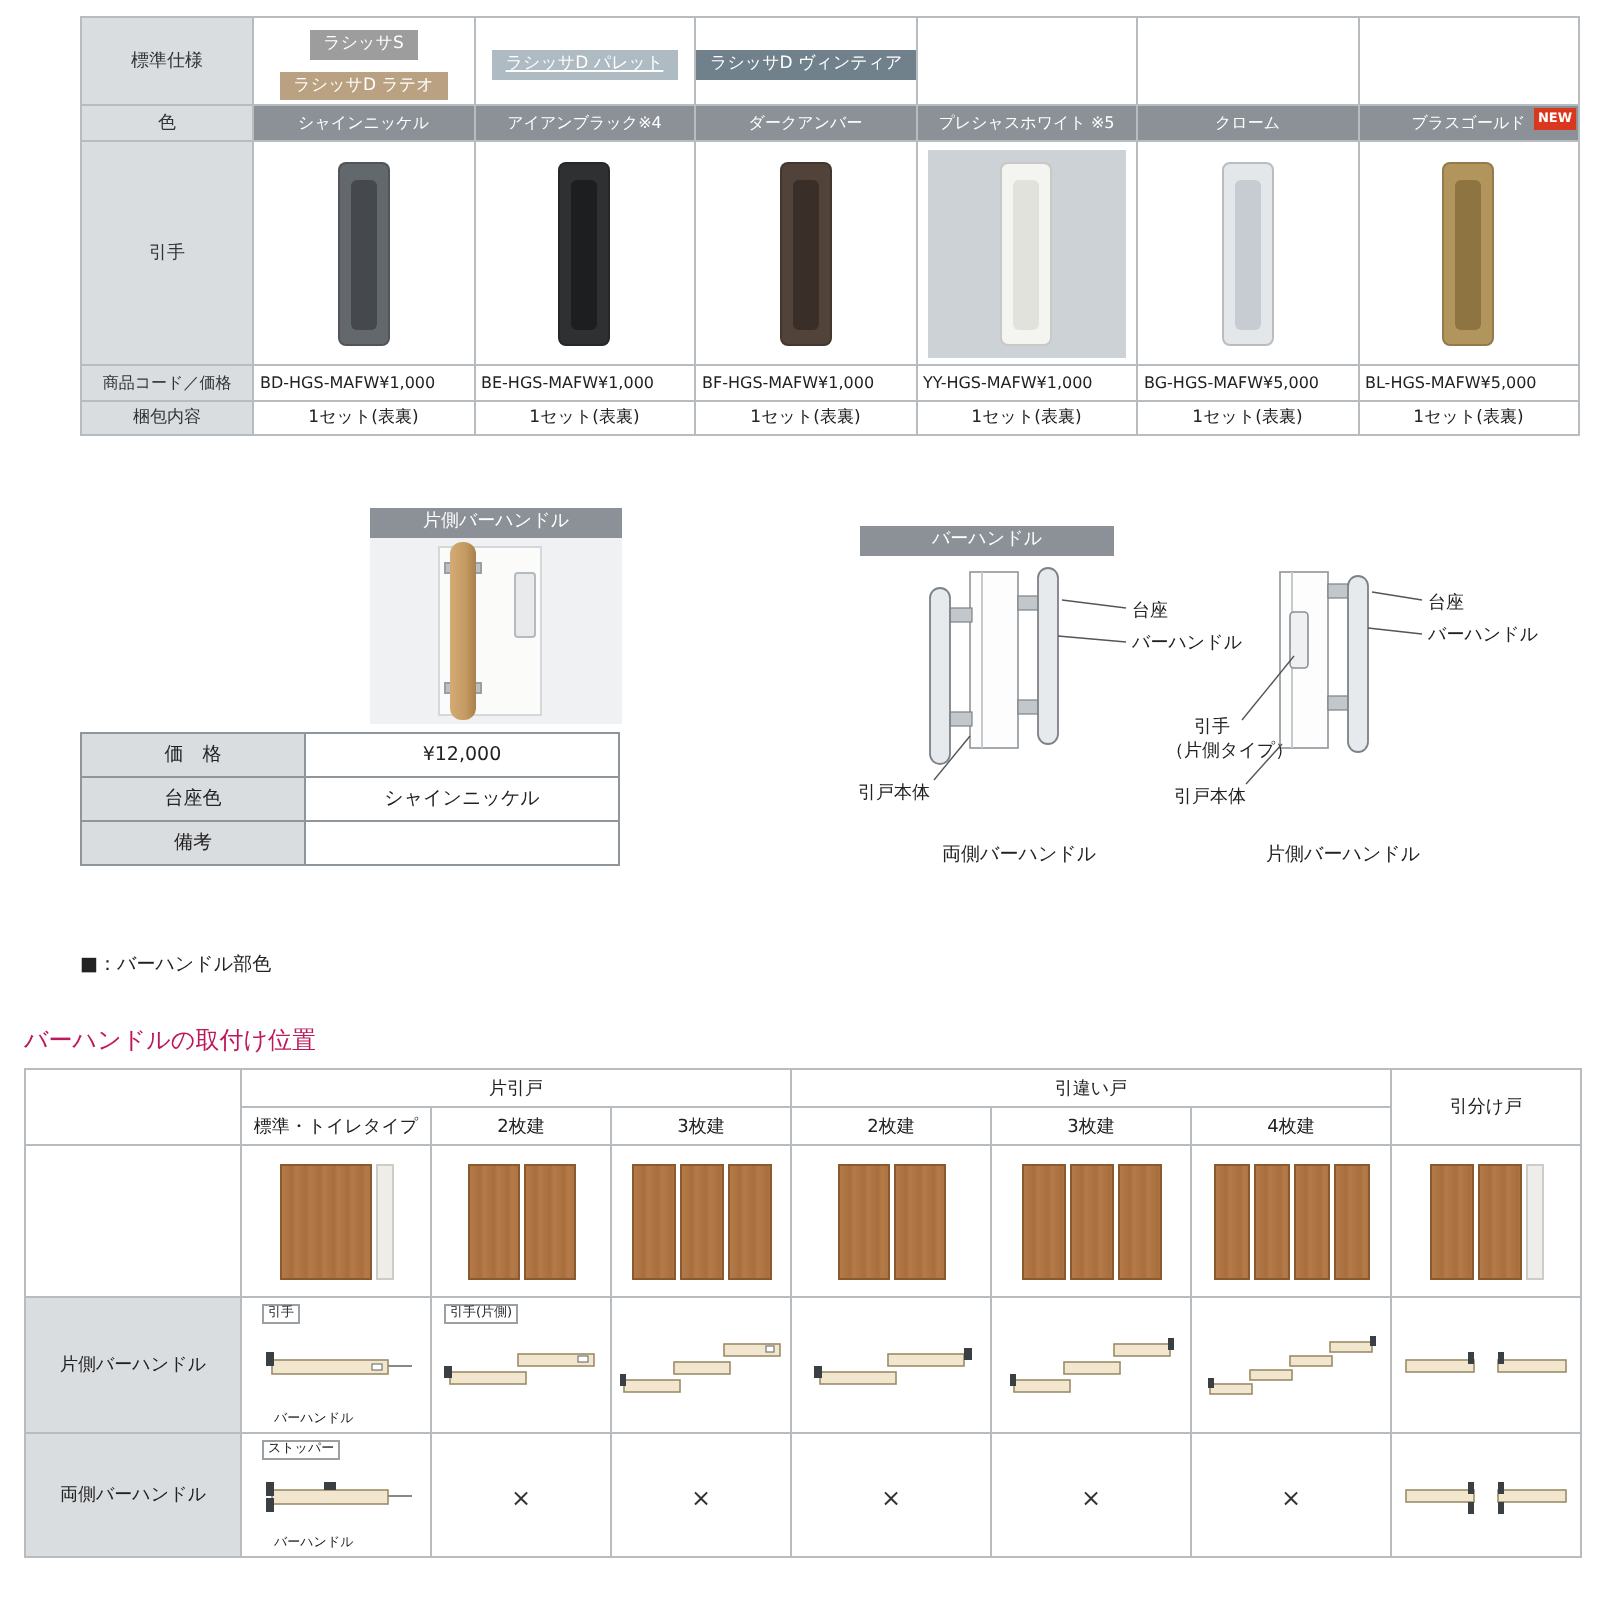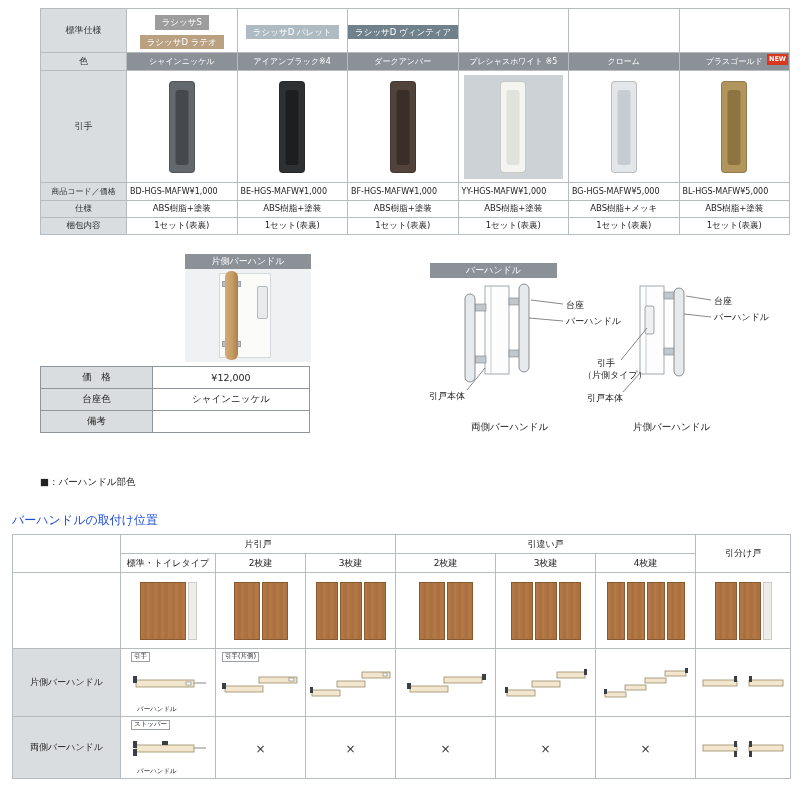--- a/index.html
+++ b/index.html
@@ -56,21 +56,21 @@
   .cyl{fill:#e7eaec;stroke:#7d8287;stroke-width:.9}
   .doorp{fill:#fdfdfd;stroke:#9aa0a4;stroke-width:.9}
   .base{fill:#c2c7cb;stroke:#7d8287;stroke-width:.6}
   .pullr{fill:#eef0f1;stroke:#8a8f94;stroke-width:.8}
 
   
   .note1{position:absolute;left:40px;top:476px;font-size:9.5px}
   .note2{position:absolute;left:13px;top:476px;font-size:9.5px}
 
   
-  .mount-title{position:absolute;left:12px;top:512px;font-size:12px;color:#1d4ed8}
+  .mount-title{position:absolute;left:12px;top:512px;font-size:12px;color:#be185d}
   .mount-table{position:absolute;left:12px;top:534px;width:778px;table-layout:fixed}
   .mount-table td{border:1px solid var(--border);text-align:center;vertical-align:middle;background:#fff}
   .mount-table td.mh{font-size:9px;height:19px;padding:1px}
   .mount-table td.mlabel{background:var(--row-header-bg);font-size:9px}
   tr.imgrow td{height:76px}
   tr.diagrow td{height:68px}
   tr.diagrow2 td{height:62px}
   .doors{display:flex;gap:2px;align-items:center;justify-content:center}
   .wood{height:58px;border:1px solid #8a5a2e;
         background:repeating-linear-gradient(90deg,var(--wood) 0px,#a86e3e 5px,var(--wood) 7px)}
@@ -104,21 +104,21 @@
         <col>
       </colgroup>
     <tbody>
         <tr class="spec-row">
       <td class="rowhead">標準仕様</td>
       <td>
         <div class="chiprow"><span class="chip" style="background-color: rgb(157, 157, 157);">ラシッサS</span></div>
         <div class="chiprow"><span class="chip" style="background-color: rgb(185, 161, 130);">ラシッサD ラテオ</span></div>
       </td>
       <td>
-        <div class="chiprow"><span class="chip" style="background-color: rgb(175, 187, 194);">ラシッサD パレット</span></div>
+        <div class="chiprow"><span class="chip" style="background-color: rgb(175, 187, 194); text-decoration: underline;">ラシッサD パレット</span></div>
       </td>
       <td>
         <div class="chiprow"><span class="chip" style="background-color: rgb(113, 129, 140);">ラシッサD ヴィンティア</span></div>
       </td>
       <td></td>
       <td></td>
       <td></td>
     </tr>
 
     <tr class="color-row">
@@ -203,29 +203,20 @@
             </div>
           </td>
       <td>
             <div class="codecell">
               <span>BL-HGS-MAFW</span>
               <span>¥5,000</span>
             </div>
           </td>
     </tr>
 
-    <tr class="mat-row">
-      <td class="rowhead">仕様</td>
-      <td>ABS樹脂+塗装</td>
-      <td>ABS樹脂+塗装</td>
-      <td>ABS樹脂+塗装</td>
-      <td>ABS樹脂+塗装</td>
-      <td>ABS樹脂+メッキ</td>
-      <td>ABS樹脂+塗装</td>
-    </tr>
 
     <tr class="pkg-row">
       <td class="rowhead">梱包内容</td>
       <td>1セット(表裏)</td>
       <td>1セット(表裏)</td>
       <td>1セット(表裏)</td>
       <td>1セット(表裏)</td>
       <td>1セット(表裏)</td>
       <td>1セット(表裏)</td>
     </tr>

